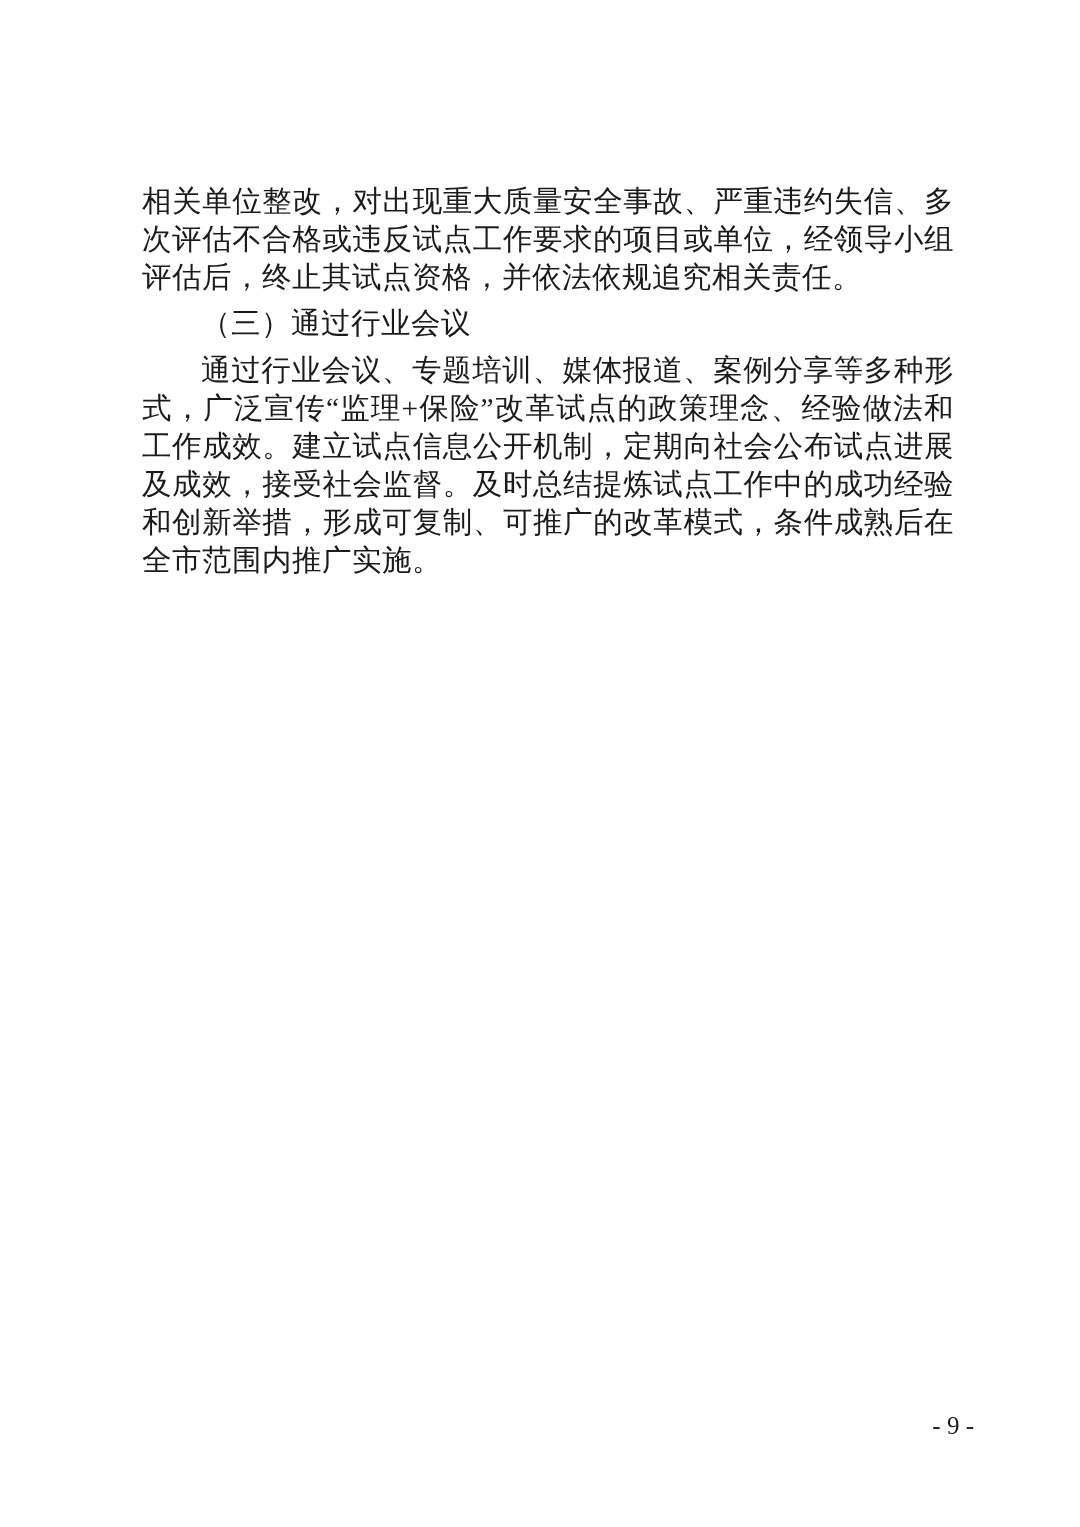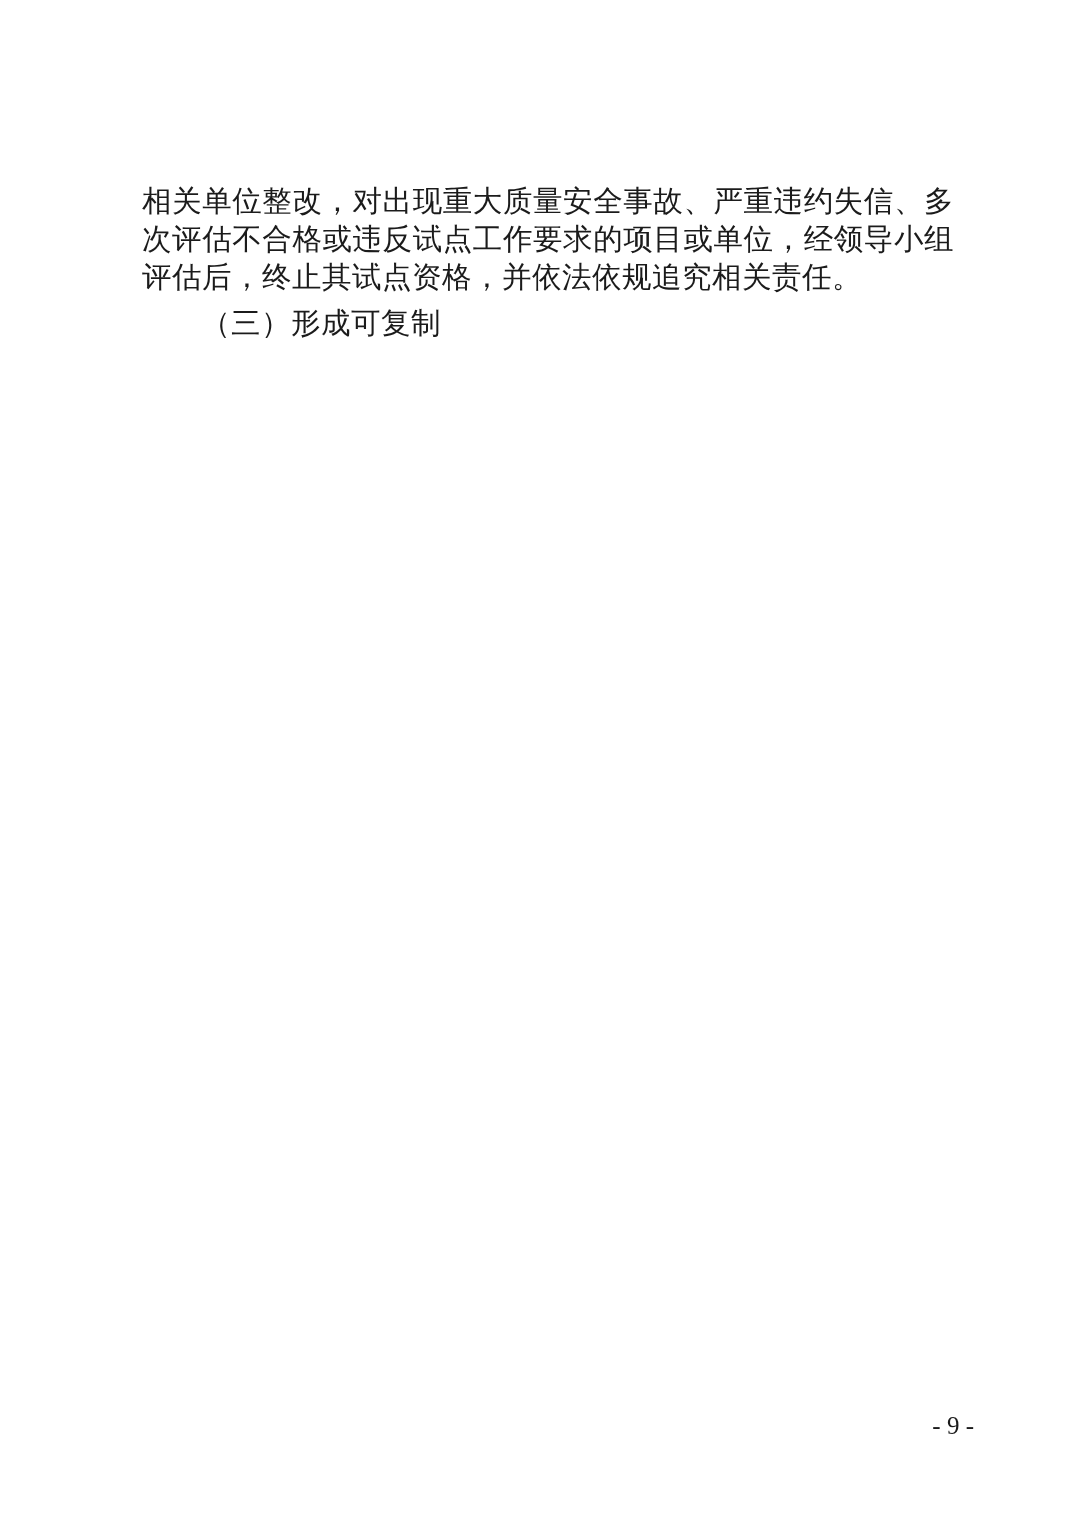--- a/index.html
+++ b/index.html
@@ -51,16 +51,17 @@
     color: #1b1b1b;
     font-family: "Liberation Serif", "DejaVu Serif", serif;
   }
 </style>
 </head>
 <body>
 
 <div class="page">
   <div class="content">
     <p class="para">相关单位整改，对出现重大质量安全事故、严重违约失信、多次评估不合格或违反试点工作要求的项目或单位，经领导小组评估后，终止其试点资格，并依法依规追究相关责任。</p>
-    <p class="heading">（三）形成可复制</p>
+    <p class="heading">（三）通过行业会议</p>
+    <p class="para indent">通过行业会议、专题培训、媒体报道、案例分享等多种形式，广泛宣传“监理+保险”改革试点的政策理念、经验做法和工作成效。建立试点信息公开机制，定期向社会公布试点进展及成效，接受社会监督。及时总结提炼试点工作中的成功经验和创新举措，形成可复制、可推广的改革模式，条件成熟后在全市范围内推广实施。</p>
   </div>
   <div class="page-number">- 9 -</div>
 </div>
 
 </body></html>

